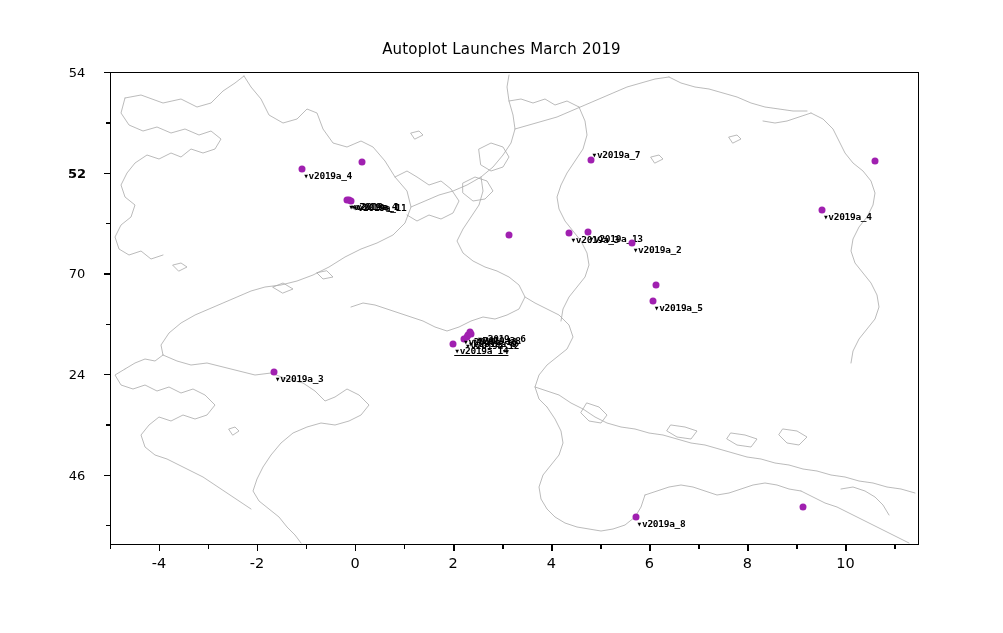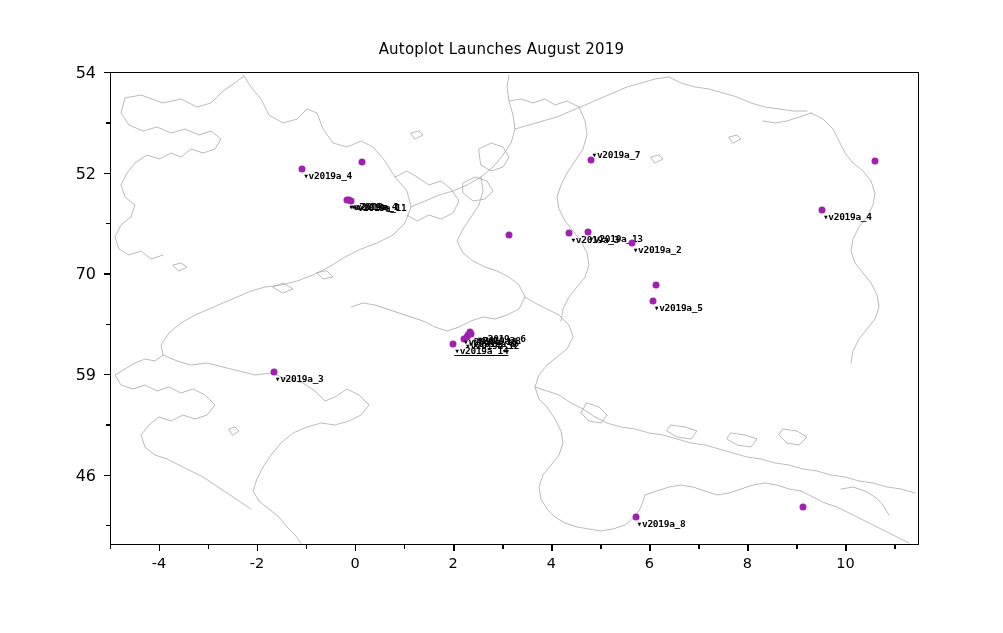--- a/index.html
+++ b/index.html
@@ -22,29 +22,29 @@
        font-family:"DejaVu Sans Mono",monospace;font-weight:bold;
        letter-spacing:-0.3px;transform:translateY(-1px);}
 
   
   .tk{position:absolute;background:#000;}
   .xt{width:1.3px;height:6px;}
   .xt.minor{height:4px;}
   .yt{height:1.3px;width:6px;}
   .yt.minor{width:4px;}
   .xtl{position:absolute;font-size:14.5px;color:#000;transform:translateX(-50%);}
-  .ytl{position:absolute;font-size:16px;color:#000;transform:translateY(-50%);
-       text-align:right;}
+  .ytl{position:absolute;font-size:13px;color:#000;transform:translateY(-50%);
+       text-align:center;}
 </style>
 </head>
 <body>
 
 <div id="fig">
 
-  <div id="title">Autoplot Launches August 2019</div>
+  <div id="title">Autoplot Launches March 2019</div>
 
   <div id="axes">
     <svg id="mapsvg" viewBox="0 0 809 473" preserveAspectRatio="none">
       <g fill="none" stroke="#a9a9a9" stroke-width="0.8" stroke-linejoin="round" stroke-linecap="round">
 
         <path d="M 14 25 L 30 22 L 52 30 L 70 26 L 86 34 L 100 30 L 112 18 L 124 10 L 133 3"></path>
         <path d="M 14 25 L 10 40 L 18 52 L 32 58 L 46 54 L 60 60 L 74 56 L 88 62 L 100 58
                  L 110 66 L 104 76 L 92 80 L 80 76 L 70 84 L 60 80 L 48 86 L 36 82 L 24 90
                  L 16 100 L 10 112 L 14 124 L 24 132 L 20 144 L 10 152 L 4 164 L 8 176
                  L 18 182 L 30 178 L 40 186 L 52 182"></path>
@@ -193,25 +193,25 @@
       <div class="tk xt minor" style="left: 306.121px; top: 545px;"></div>
       <div class="tk xt minor" style="left: 404.182px; top: 545px;"></div>
       <div class="tk xt minor" style="left: 502.242px; top: 545px;"></div>
       <div class="tk xt minor" style="left: 600.303px; top: 545px;"></div>
       <div class="tk xt minor" style="left: 698.364px; top: 545px;"></div>
       <div class="tk xt minor" style="left: 796.424px; top: 545px;"></div>
       <div class="tk xt minor" style="left: 894.485px; top: 545px;"></div>
       <div class="tk yt" style="left: 104px; top: 474.553px;"></div>
       <div class="ytl" style="left: 58px; width: 38px; top: 474.553px;">46</div>
       <div class="tk yt" style="left: 104px; top: 373.915px;"></div>
-      <div class="ytl" style="left: 58px; width: 38px; top: 373.915px;">59</div>
+      <div class="ytl" style="left: 58px; width: 38px; top: 373.915px;">24</div>
       <div class="tk yt" style="left: 104px; top: 273.277px;"></div>
       <div class="ytl" style="left: 58px; width: 38px; top: 273.277px;">70</div>
       <div class="tk yt" style="left: 104px; top: 172.638px;"></div>
-      <div class="ytl" style="left: 58px; width: 38px; top: 172.638px;">52</div>
+      <div class="ytl" style="left: 58px; width: 38px; top: 172.638px; font-weight: bold;">52</div>
       <div class="tk yt" style="left: 104px; top: 72px;"></div>
       <div class="ytl" style="left: 58px; width: 38px; top: 72px;">54</div>
       <div class="tk yt minor" style="left: 106px; top: 524.872px;"></div>
       <div class="tk yt minor" style="left: 106px; top: 424.234px;"></div>
       <div class="tk yt minor" style="left: 106px; top: 323.596px;"></div>
       <div class="tk yt minor" style="left: 106px; top: 222.957px;"></div>
       <div class="tk yt minor" style="left: 106px; top: 122.319px;"></div>
     </div>
 
 </div>

